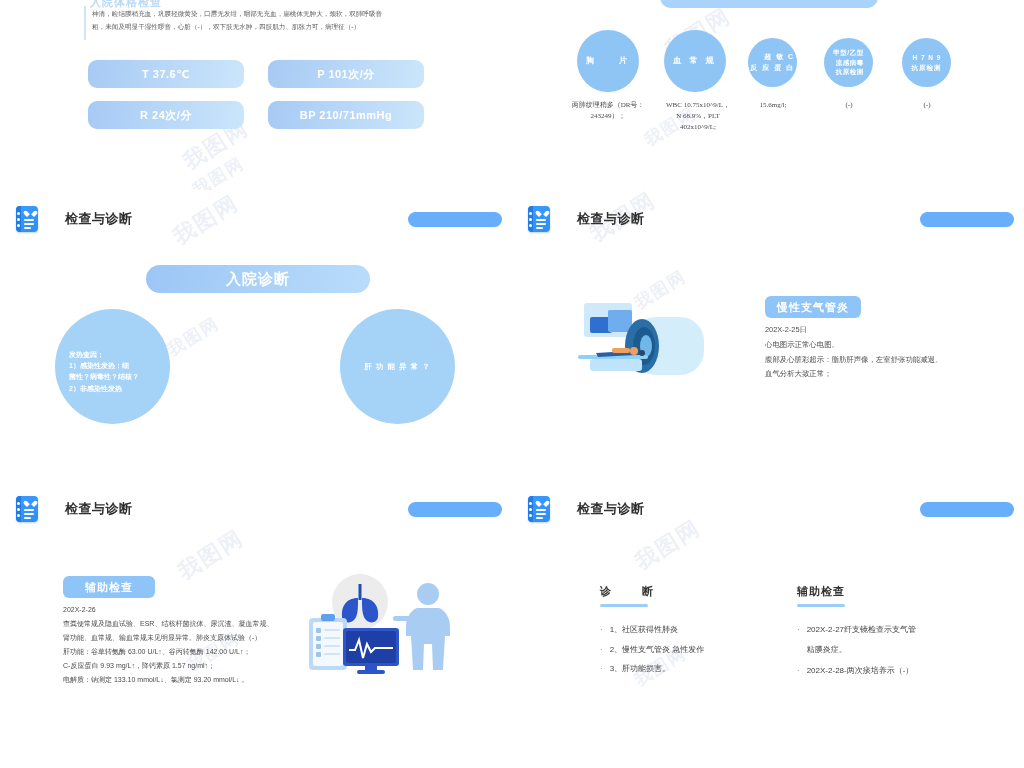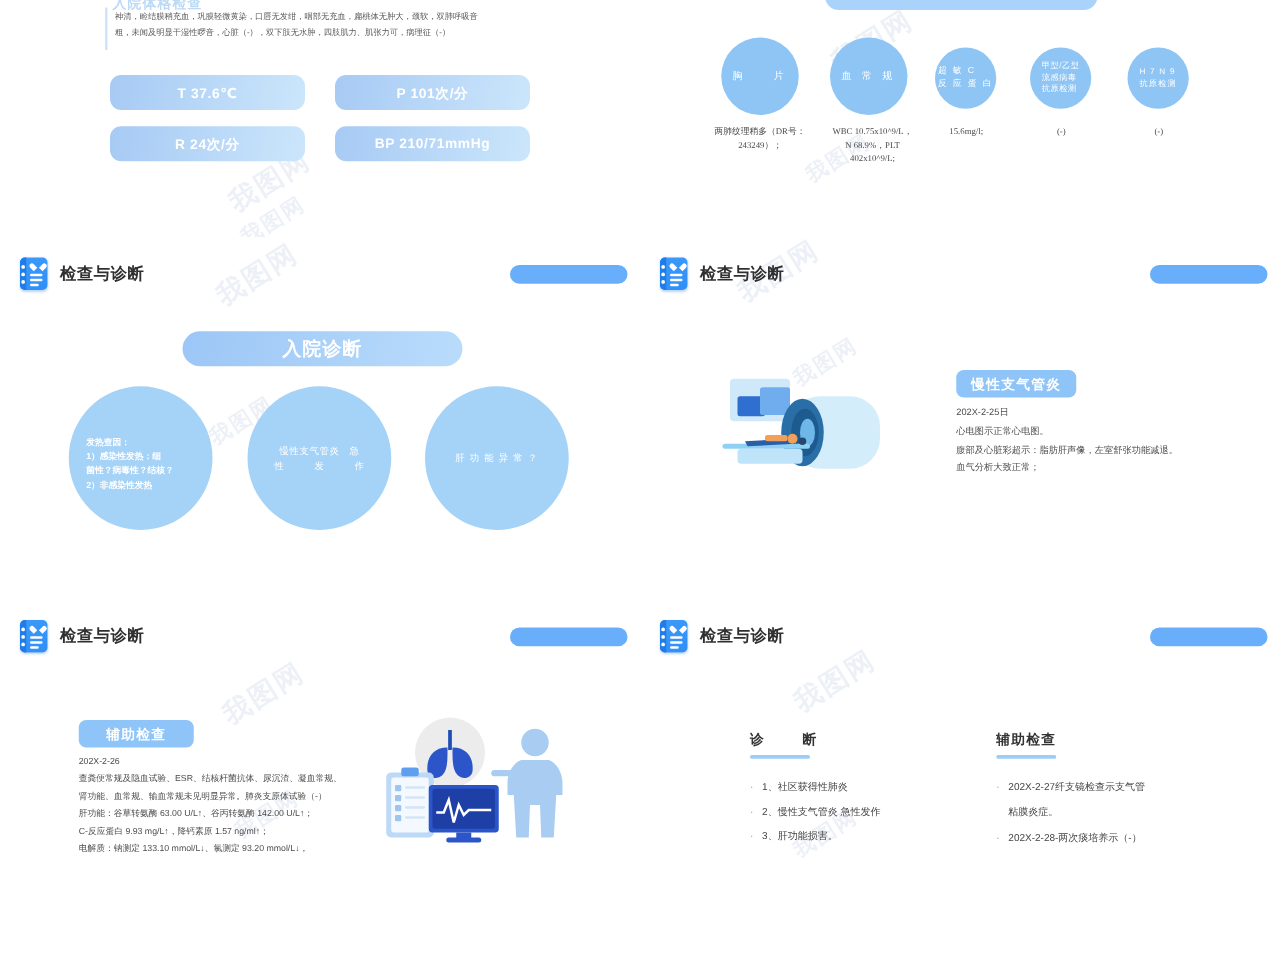--- a/index.html
+++ b/index.html
@@ -19,21 +19,21 @@
     font-family:"DejaVu Sans",sans-serif;
     color:rgba(140,170,205,.16);
     font-size:22px;font-weight:bold;letter-spacing:2px;
     transform:rotate(-32deg);
     white-space:nowrap;
     user-select:none;
   }
   .wm.sm{font-size:17px;}
 
   
-  .sec-head{position:absolute;display:flex;align-items:center;gap:10px;}
+  .sec-head{position:absolute;display:flex;align-items:center;gap:27px;}
   .nb-icon{
     width:22px;height:26px;border-radius:4px;
     background:linear-gradient(150deg,#3e9bfa 0%,#2f8ef7 100%);
     position:relative;flex:none;
     box-shadow:0 1px 2px rgba(60,130,220,.35);
   }
   .nb-icon .spine{
     position:absolute;left:0;top:0;bottom:0;width:5px;
     background:#1f7ce8;border-radius:4px 0 0 4px;
   }
@@ -85,21 +85,21 @@
     position:absolute;border-radius:14px;
     background:#a9d3fb;
   }
 
   
   .circ{
     position:absolute;border-radius:50%;
     background:#8ec5f5;
     color:#ffffff;
     display:flex;align-items:center;justify-content:center;
-    text-align:left;font-weight:normal;
+    text-align:right;font-weight:bold;
     line-height:1.5;
   }
   .circ.pale{background:#a5d2f7;}
   .circ-cap{
     position:absolute;text-align:center;
     font-size:7px;color:#4a4a4a;line-height:1.55;
     font-family:"Liberation Serif","DejaVu Serif",serif;
   }
   .circ-left-txt{text-align:left;padding:0 14px;font-size:7px;line-height:1.6;font-weight:bold;}
 
@@ -215,24 +215,20 @@
 
   <div class="banner-pill" style="left:146px;top:75px;width:224px;height:28px;">入院诊断</div>
 
   <div class="circ circ-left-txt pale" style="left:55px;top:119px;width:115px;height:115px;display:block;padding-top:40px;box-sizing:border-box;">
     <div>发热查因：</div>
     <div>1）感染性发热：细</div>
     <div>菌性？病毒性？结核？</div>
     <div>2）非感染性发热</div>
   </div>
 
-  <div class="circ pale" style="left:198px;top:119px;width:115px;height:115px;flex-direction:column;font-size:7.5px;letter-spacing:.5px;">
-    <div>慢性支气管炎　急</div>
-    <div>性　　　发　　　作</div>
-  </div>
 
   <div class="circ pale" style="left:340px;top:119px;width:115px;height:115px;font-size:7.5px;letter-spacing:1px;">
     <span>肝 功 能 异 常 ？</span>
   </div>
 </div>
 
 <div class="slide" style="left:512px;top:190px;width:512px;height:290px;">
   <div class="wm" style="left:75px;top:12px;">我图网</div>
   <div class="wm sm" style="left:120px;top:88px;">我图网</div>
 

